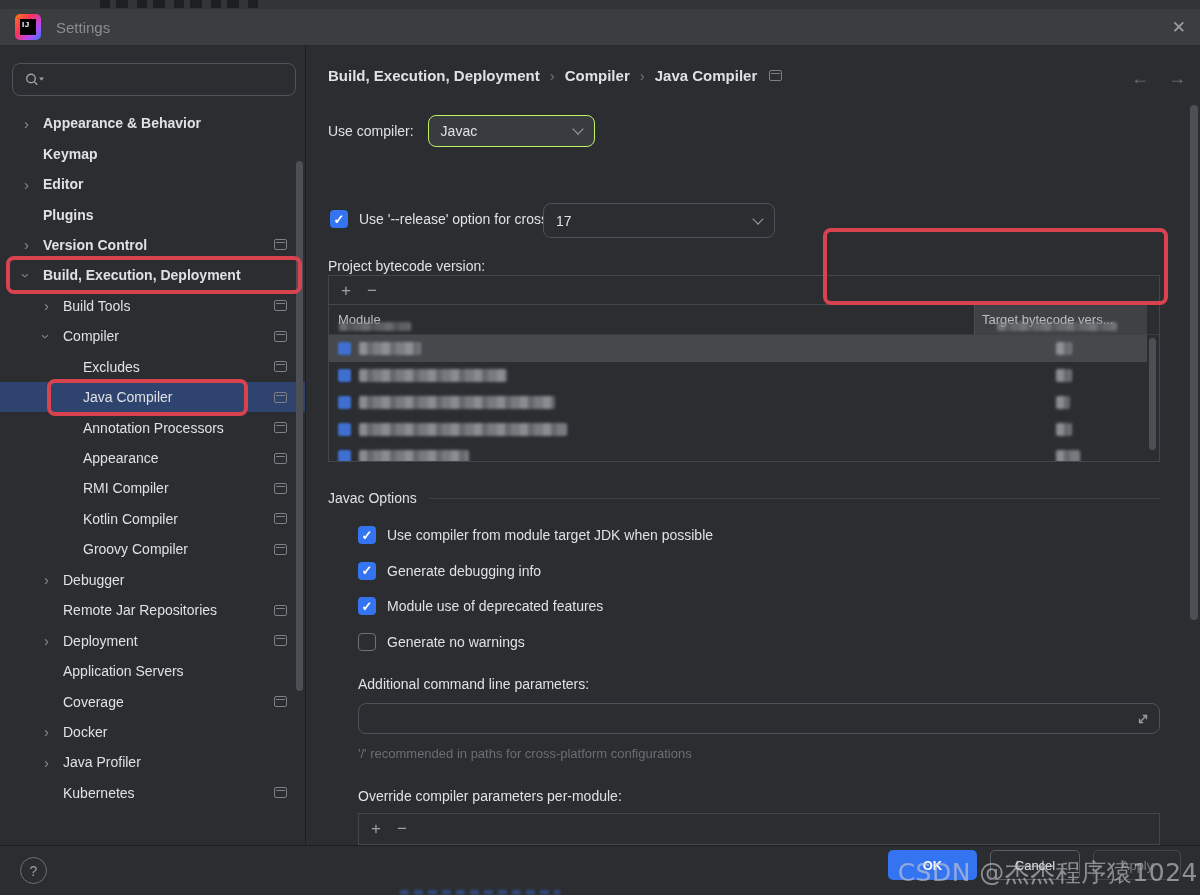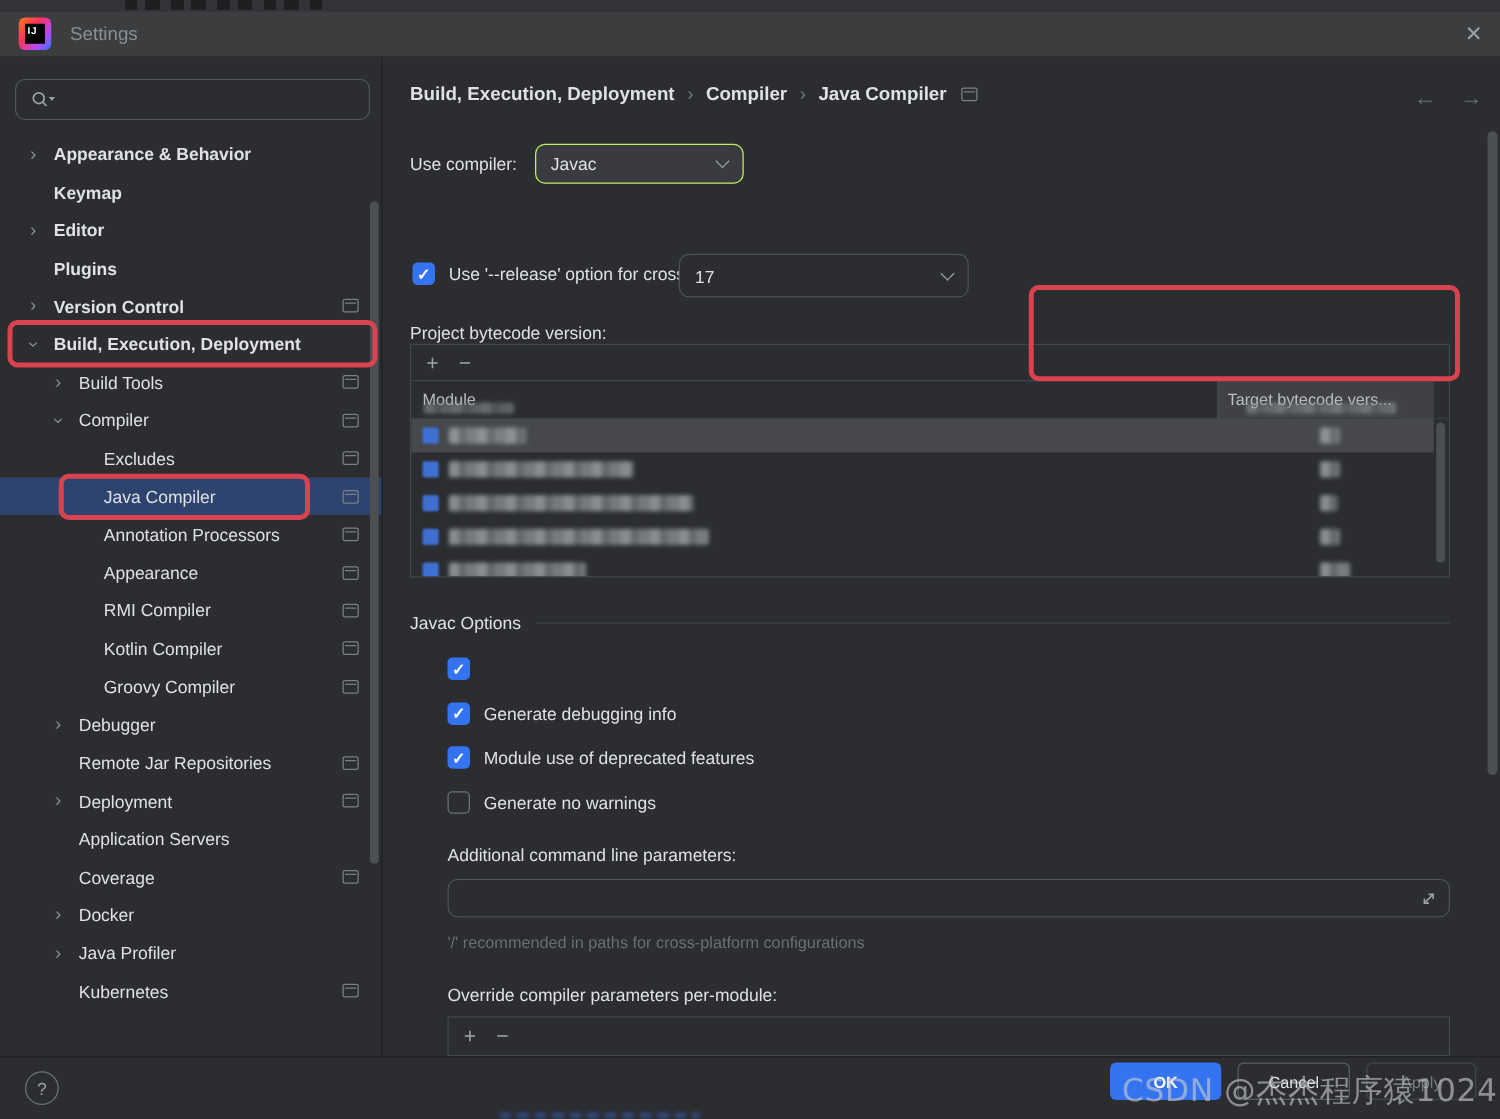--- a/index.html
+++ b/index.html
@@ -354,20 +354,21 @@
     <div class="tbl-scroll"></div>
   </div>
 
   <div class="section-head">
     <span class="lbl">Javac Options</span>
     <span class="section-line"></span>
   </div>
   <div class="javac-cbs">
       <div class="cb-row">
         <span class="cb checked"></span>
+        <span class="lbl">Use compiler from module target JDK when possible</span>
       </div>
       <div class="cb-row">
         <span class="cb checked"></span>
         <span class="lbl">Generate debugging info</span>
       </div>
       <div class="cb-row">
         <span class="cb checked"></span>
         <span class="lbl">Module use of deprecated features</span>
       </div>
       <div class="cb-row">

